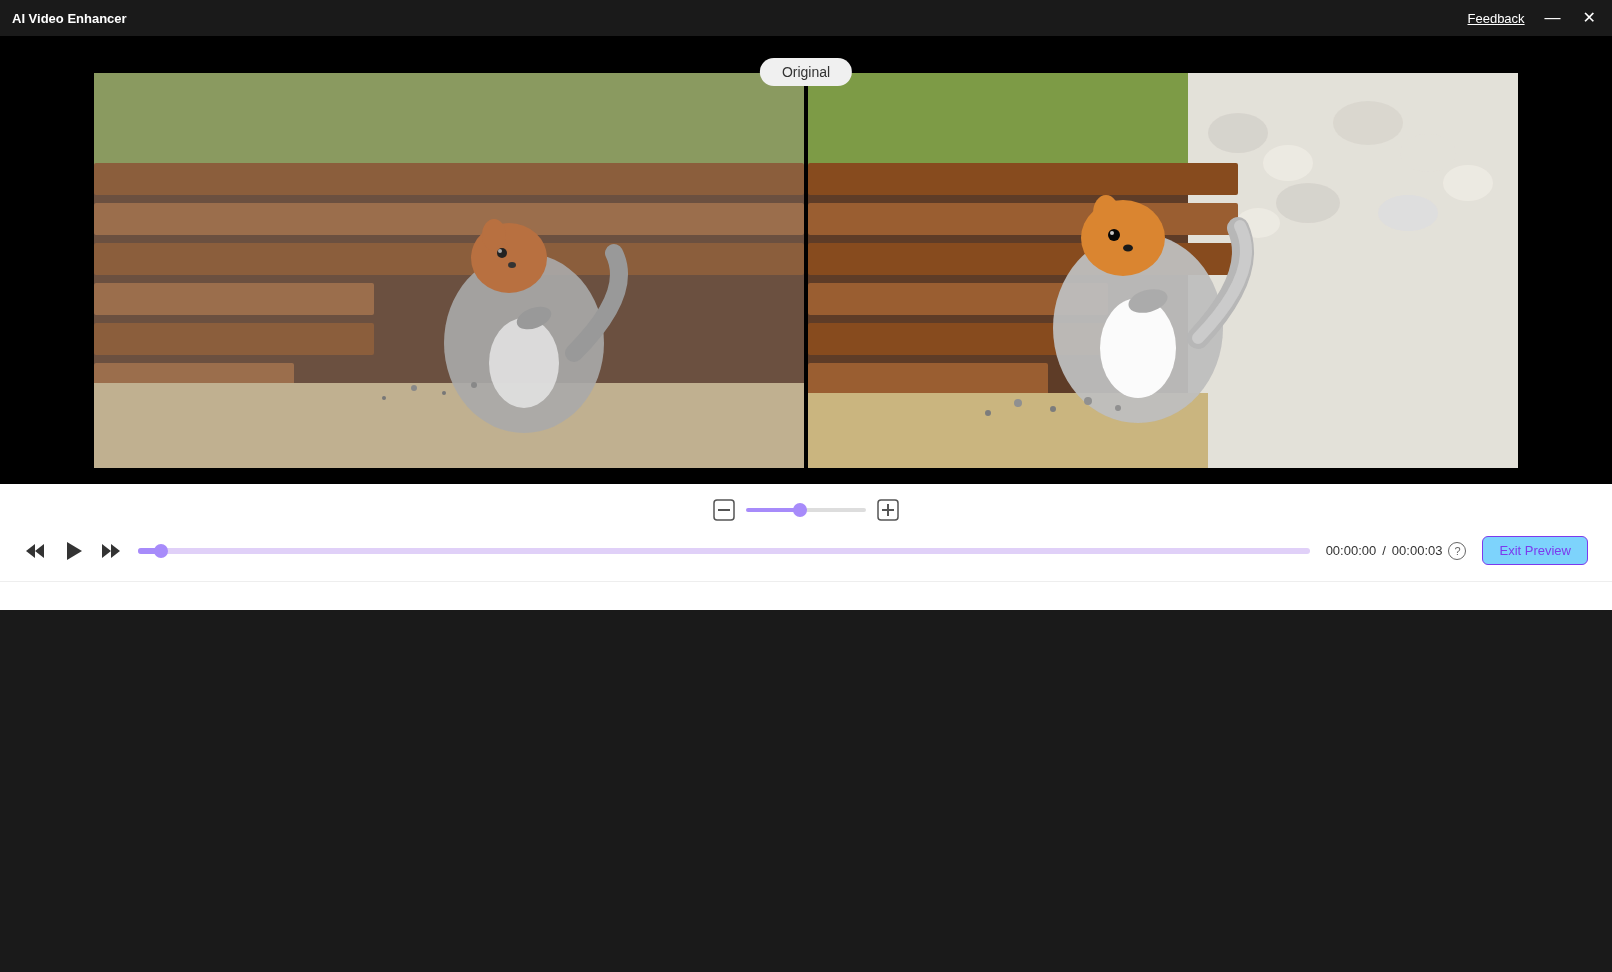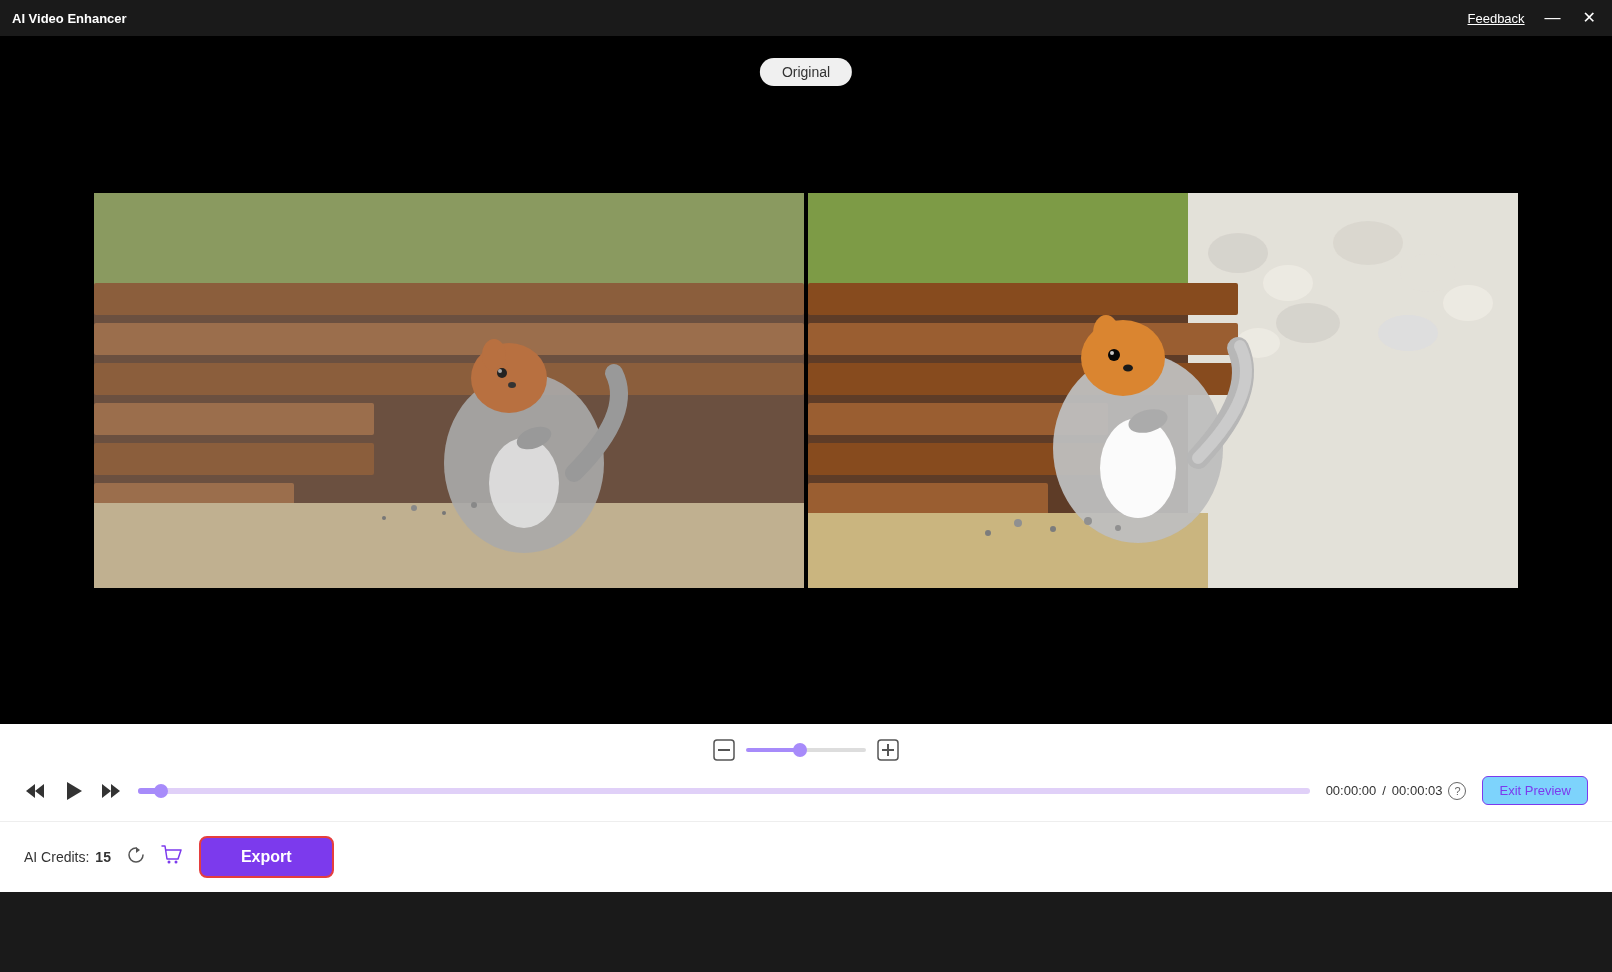--- a/index.html
+++ b/index.html
@@ -63,21 +63,21 @@
       font-size: 16px;
       cursor: pointer;
       line-height: 1;
       padding: 2px 4px;
     }
 
     
     .video-area {
       background: #000000;
       width: 100%;
-      height: 688px;
+      height: 448px;
       position: relative;
       display: flex;
       flex-direction: column;
       align-items: center;
       justify-content: center;
     }
 
     .original-badge {
       position: absolute;
       top: 22px;
@@ -542,33 +542,13 @@
       <div class="help-icon">?</div>
     </div>
 
     <button class="exit-preview-btn">Exit Preview</button>
   </div>
 </div>
 
 <div class="bottom-bar">
 
 
-  <div class="right-section">
-    <div class="ai-credits">
-      <span>AI Credits:</span>
-      <span class="credits-count">15</span>
-    </div>
-    <button class="refresh-btn">
-      <svg width="18" height="18" viewBox="0 0 18 18" fill="none" xmlns="http://www.w3.org/2000/svg">
-        <path d="M16 9A7 7 0 1 1 9 2" stroke="#555" stroke-width="1.5" fill="none" stroke-linecap="round"></path>
-        <polygon points="9,1 13,4 9,7" fill="#555"></polygon>
-      </svg>
-    </button>
-    <button class="cart-btn">
-      <svg width="22" height="20" viewBox="0 0 22 20" fill="none" xmlns="http://www.w3.org/2000/svg">
-        <path d="M1 1H4L6 14H17L20 5H5" stroke="#7c3aed" stroke-width="1.5" fill="none" stroke-linecap="round" stroke-linejoin="round"></path>
-        <circle cx="8" cy="17" r="1.5" fill="#7c3aed"></circle>
-        <circle cx="15" cy="17" r="1.5" fill="#7c3aed"></circle>
-      </svg>
-    </button>
-    <button class="export-btn">Export</button>
-  </div>
 </div>
 
 </body></html>

